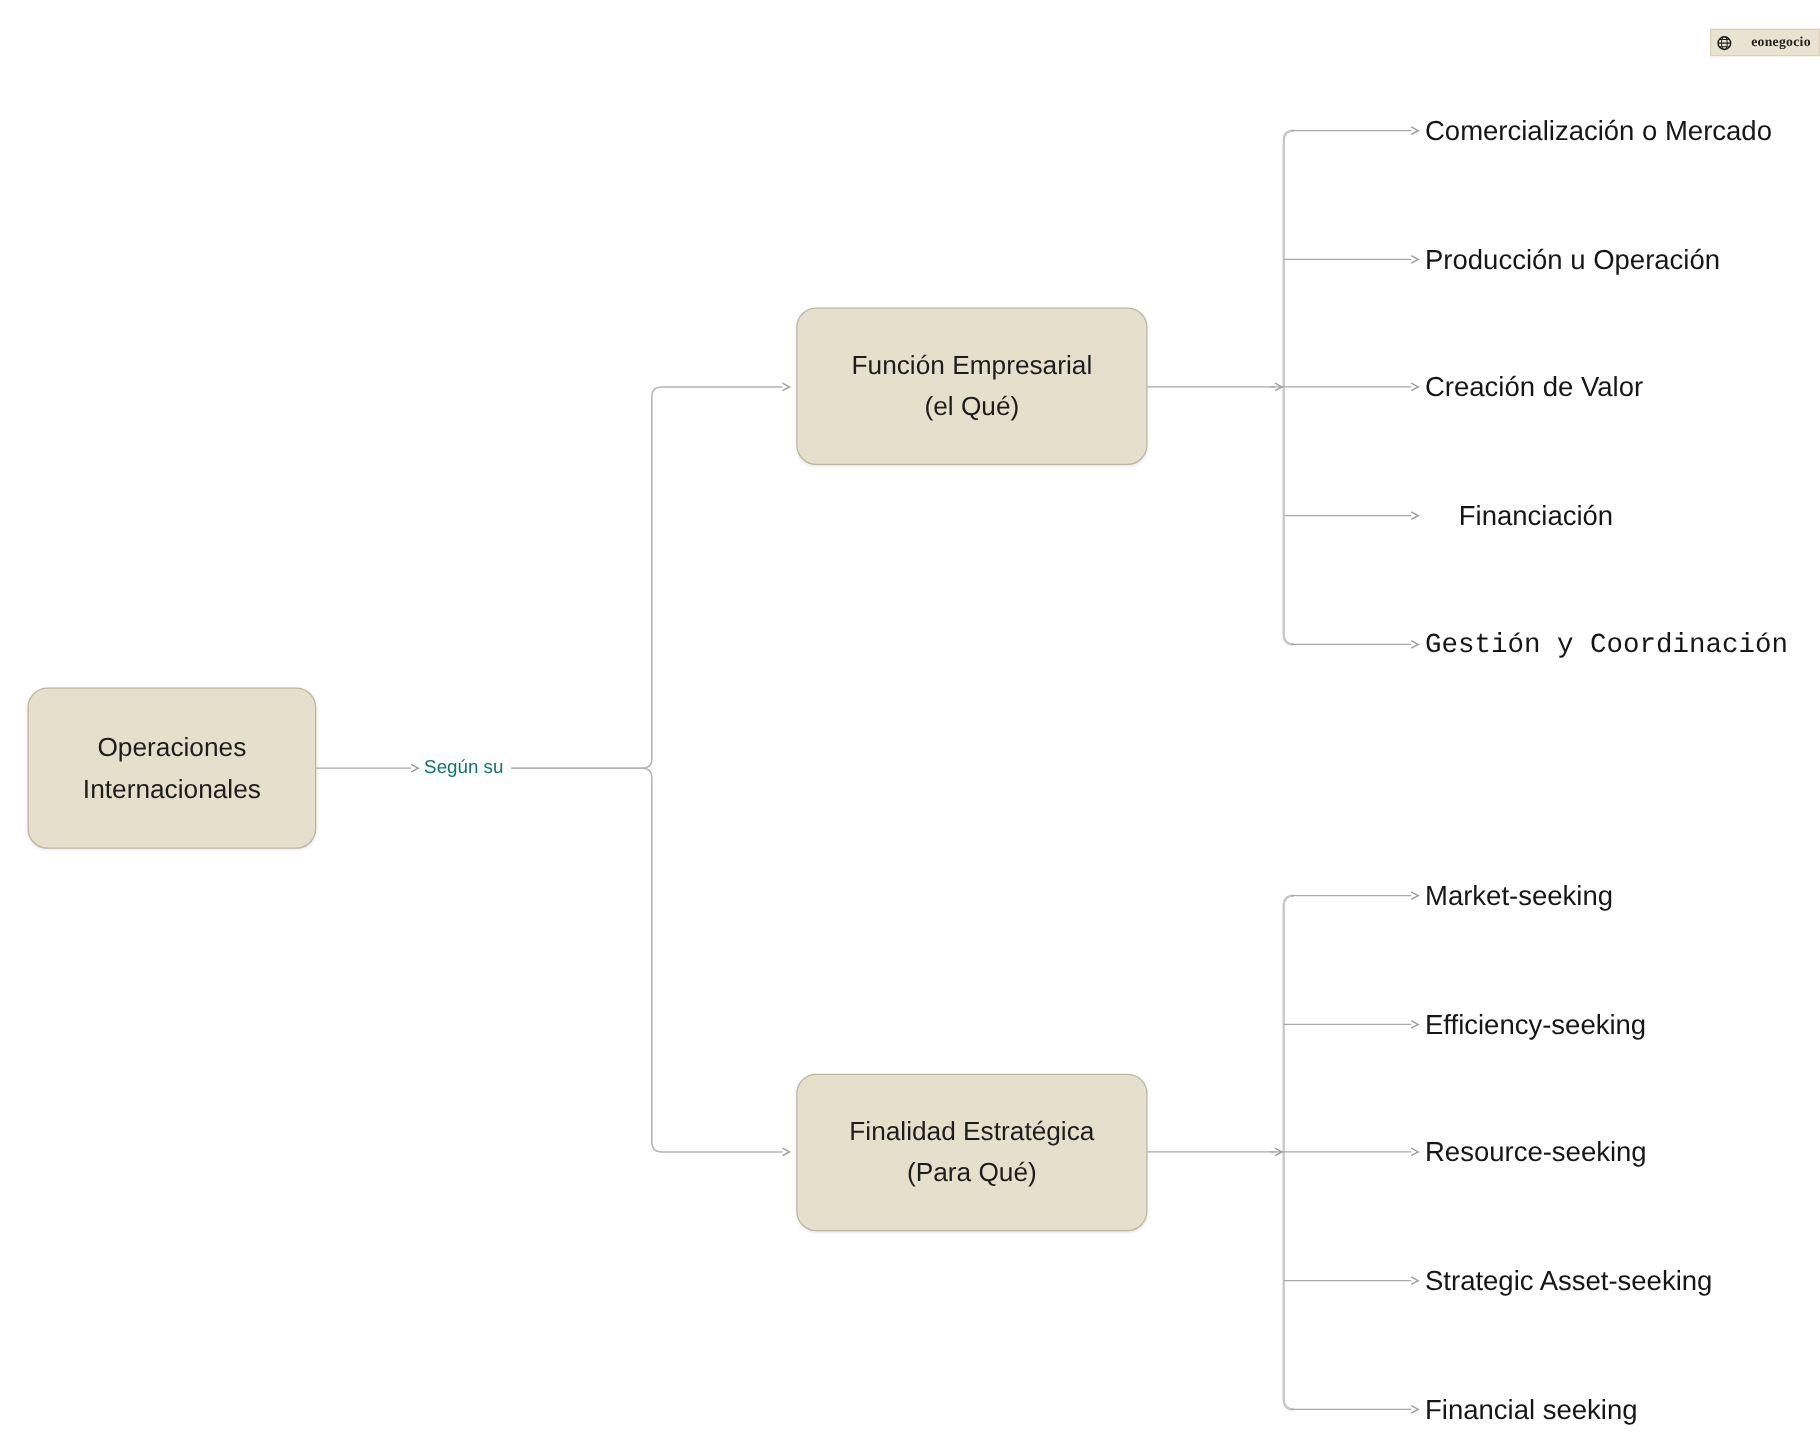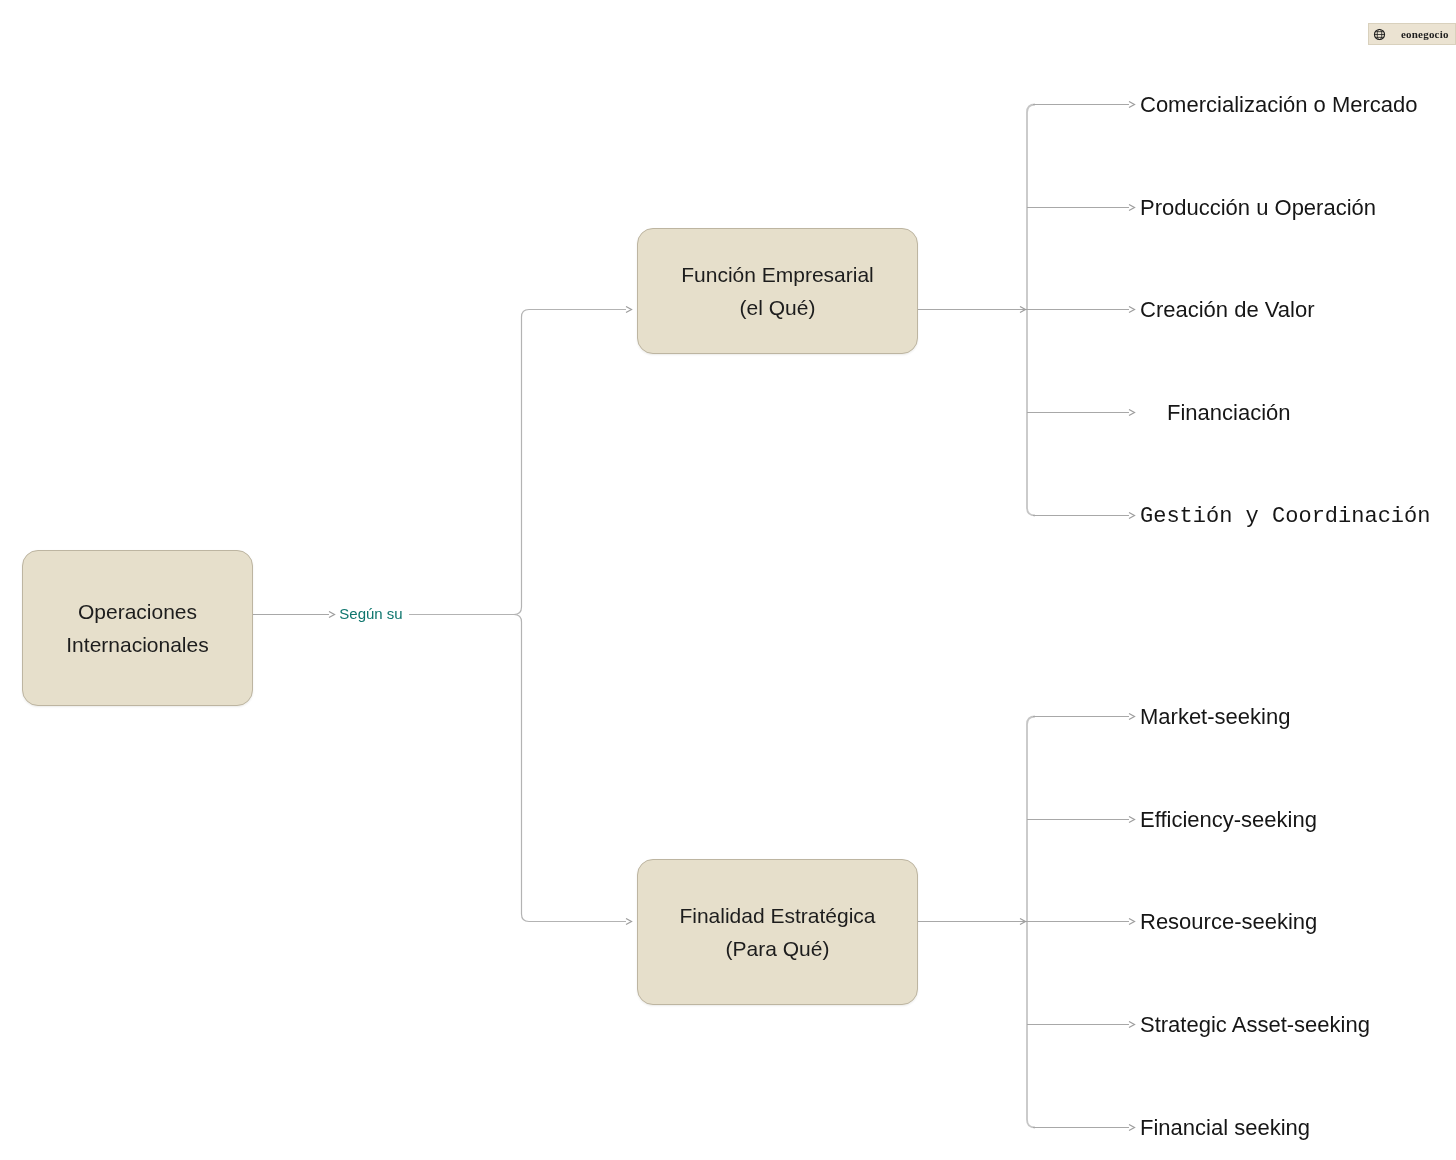--- a/index.html
+++ b/index.html
@@ -27,23 +27,23 @@
     flex-direction: column;
     align-items: center;
     justify-content: center;
     text-align: center;
     color: #1d1d1d;
     font-size: 21px;
     line-height: 33px;
     box-sizing: border-box;
     cursor: default;
   }
-  .node-root   { left: 22px;  top: 550px; width: 231px; height: 156px; text-align: center; }
-  .node-b1     { left: 637px; top: 228px; width: 281px; height: 126px; }
-  .node-b2     { left: 637px; top: 859px; width: 281px; height: 146px; }
+  .node-root   { left: 22px;  top: 550px; width: 231px; height: 129px; text-align: center; }
+  .node-b1     { left: 637px; top: 246px; width: 281px; height: 126px; }
+  .node-b2     { left: 637px; top: 859px; width: 281px; height: 126px; }
   .edge-label {
     position: absolute;
     left: 337px; top: 605px;
     width: 68px;
     text-align: center;
     font-size: 15px;
     color: #0f766e;
     white-space: nowrap;
   }
   .leaf {

